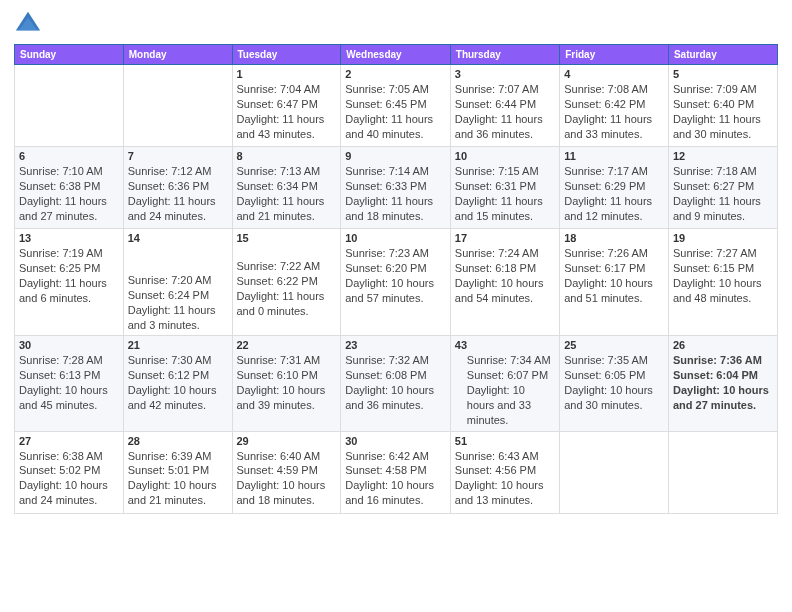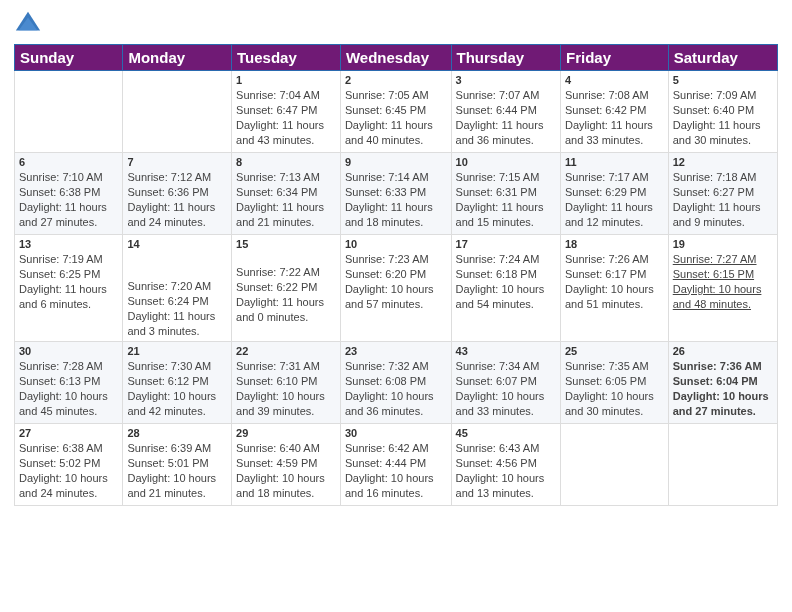--- a/index.html
+++ b/index.html
@@ -57,25 +57,25 @@
     .subtitle {
       font-size: 14px;
       color: #555;
     }
     .calendar {
       width: 100%;
       border-collapse: collapse;
       font-size: 9.5px;
     }
     .calendar th {
-      background-color: #701a75;
+      background-color: #8b5cf6;
       color: white;
       text-align: left;
       padding: 4px 5px;
-      font-size: 15px;
+      font-size: 10px;
       font-weight: bold;
       border: 1px solid #2a6aaf;
     }
     .calendar td {
       vertical-align: top;
       padding: 3px 4px;
       border: 1px solid #ddd;
       width: 112px;
       height: 82px;
       background: #fff;
@@ -246,21 +246,21 @@
 Daylight: 10 hours and 54 minutes.</div>
           </td>
           <td>
             <span class="day-number">18</span>
             <div class="day-info" style="white-space: pre-line;">Sunrise: 7:26 AM
 Sunset: 6:17 PM
 Daylight: 10 hours and 51 minutes.</div>
           </td>
           <td>
             <span class="day-number">19</span>
-            <div class="day-info" style="white-space: pre-line; text-decoration: underline;">Sunrise: 7:27 AM
+            <div class="day-info" style="white-space: pre-line;">Sunrise: 7:27 AM
 Sunset: 6:15 PM
 Daylight: 10 hours and 48 minutes.</div>
           </td>
         </tr>
         <tr>
           <td>
             <span class="day-number">30</span>
             <div class="day-info" style="white-space: pre-line;">Sunrise: 7:28 AM
 Sunset: 6:13 PM
 Daylight: 10 hours and 45 minutes.</div>
@@ -278,21 +278,21 @@
 Daylight: 10 hours and 39 minutes.</div>
           </td>
           <td>
             <span class="day-number">23</span>
             <div class="day-info" style="white-space: pre-line;">Sunrise: 7:32 AM
 Sunset: 6:08 PM
 Daylight: 10 hours and 36 minutes.</div>
           </td>
           <td>
             <span class="day-number">43</span>
-            <div class="day-info" style="white-space: pre-line;">Sunrise: 7:34 AM
+            <div class="day-info" style="white-space: pre-line; margin-left: 12px;">Sunrise: 7:34 AM
 Sunset: 6:07 PM
 Daylight: 10 hours and 33 minutes.</div>
           </td>
           <td>
             <span class="day-number">25</span>
             <div class="day-info" style="white-space: pre-line;">Sunrise: 7:35 AM
 Sunset: 6:05 PM
 Daylight: 10 hours and 30 minutes.</div>
           </td>
           <td>
@@ -317,25 +317,25 @@
           </td>
           <td>
             <span class="day-number">29</span>
             <div class="day-info" style="white-space: pre-line;">Sunrise: 6:40 AM
 Sunset: 4:59 PM
 Daylight: 10 hours and 18 minutes.</div>
           </td>
           <td>
             <span class="day-number">30</span>
             <div class="day-info" style="white-space: pre-line;">Sunrise: 6:42 AM
-Sunset: 4:44 PM
+Sunset: 4:58 PM
 Daylight: 10 hours and 16 minutes.</div>
           </td>
           <td>
-            <span class="day-number">45</span>
+            <span class="day-number">51</span>
             <div class="day-info" style="white-space: pre-line;">Sunrise: 6:43 AM
 Sunset: 4:56 PM
 Daylight: 10 hours and 13 minutes.</div>
           </td>
           <td class="empty-cell"></td>
           <td class="empty-cell"></td>
         </tr>
       </tbody>
   </table>
 </div>

